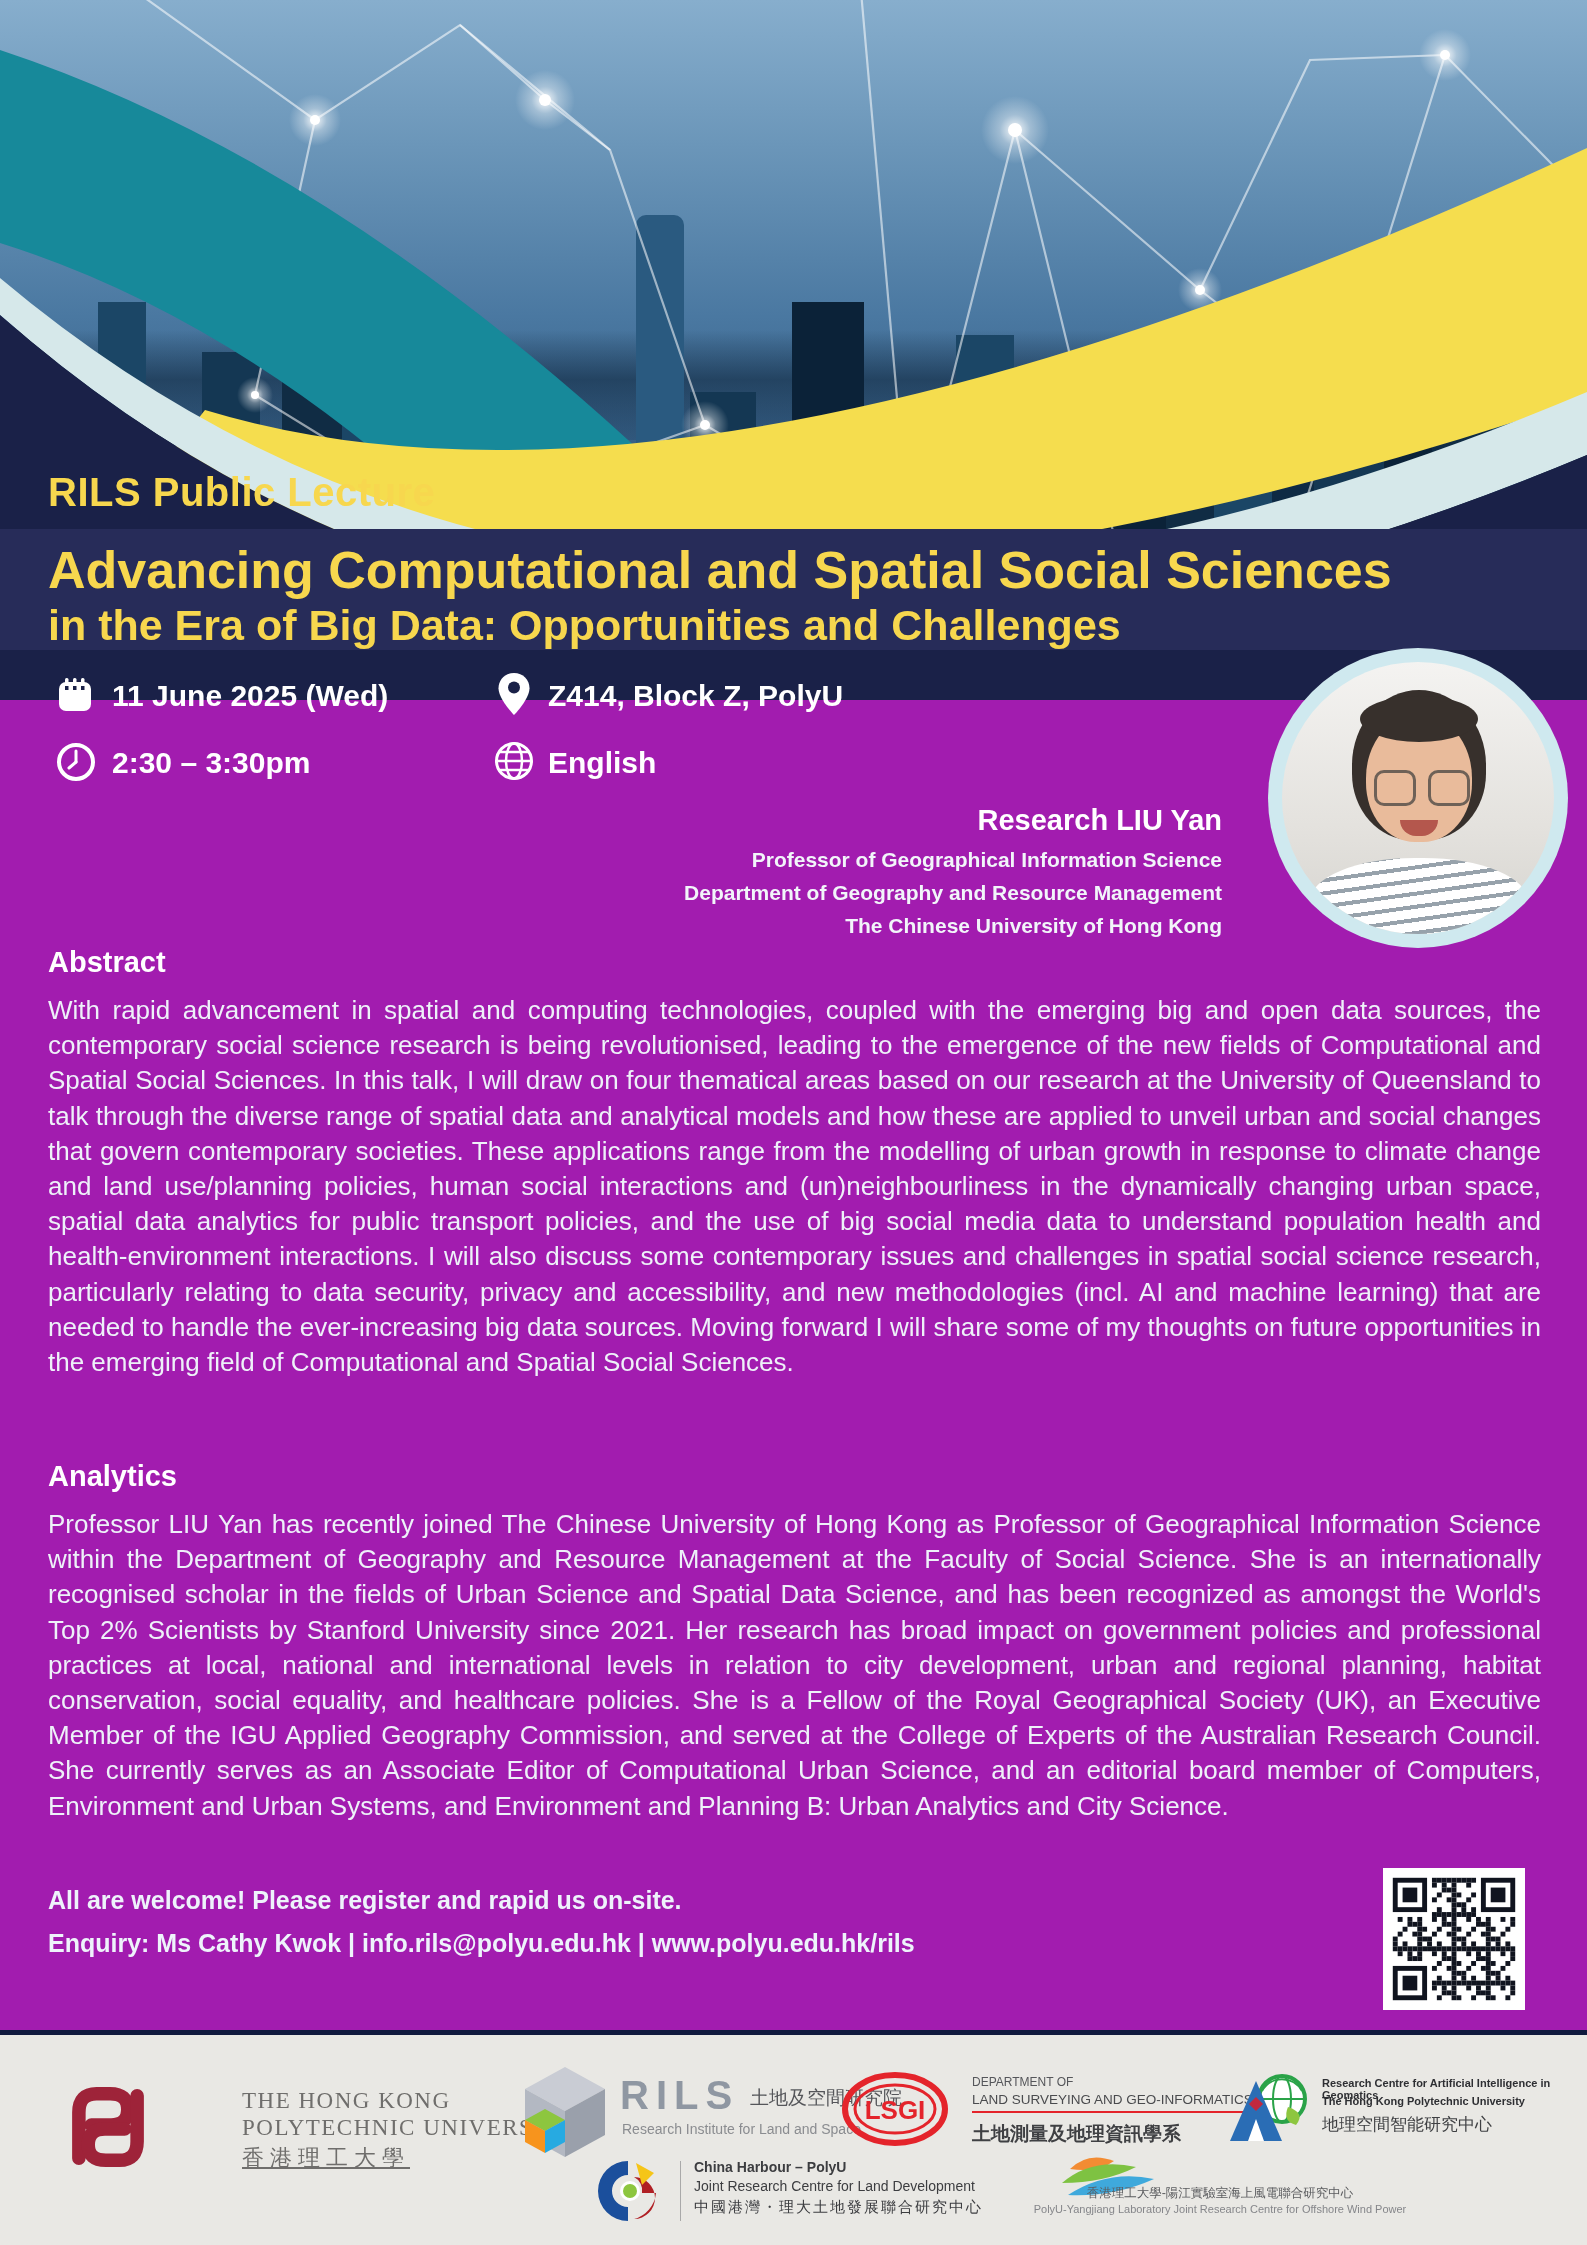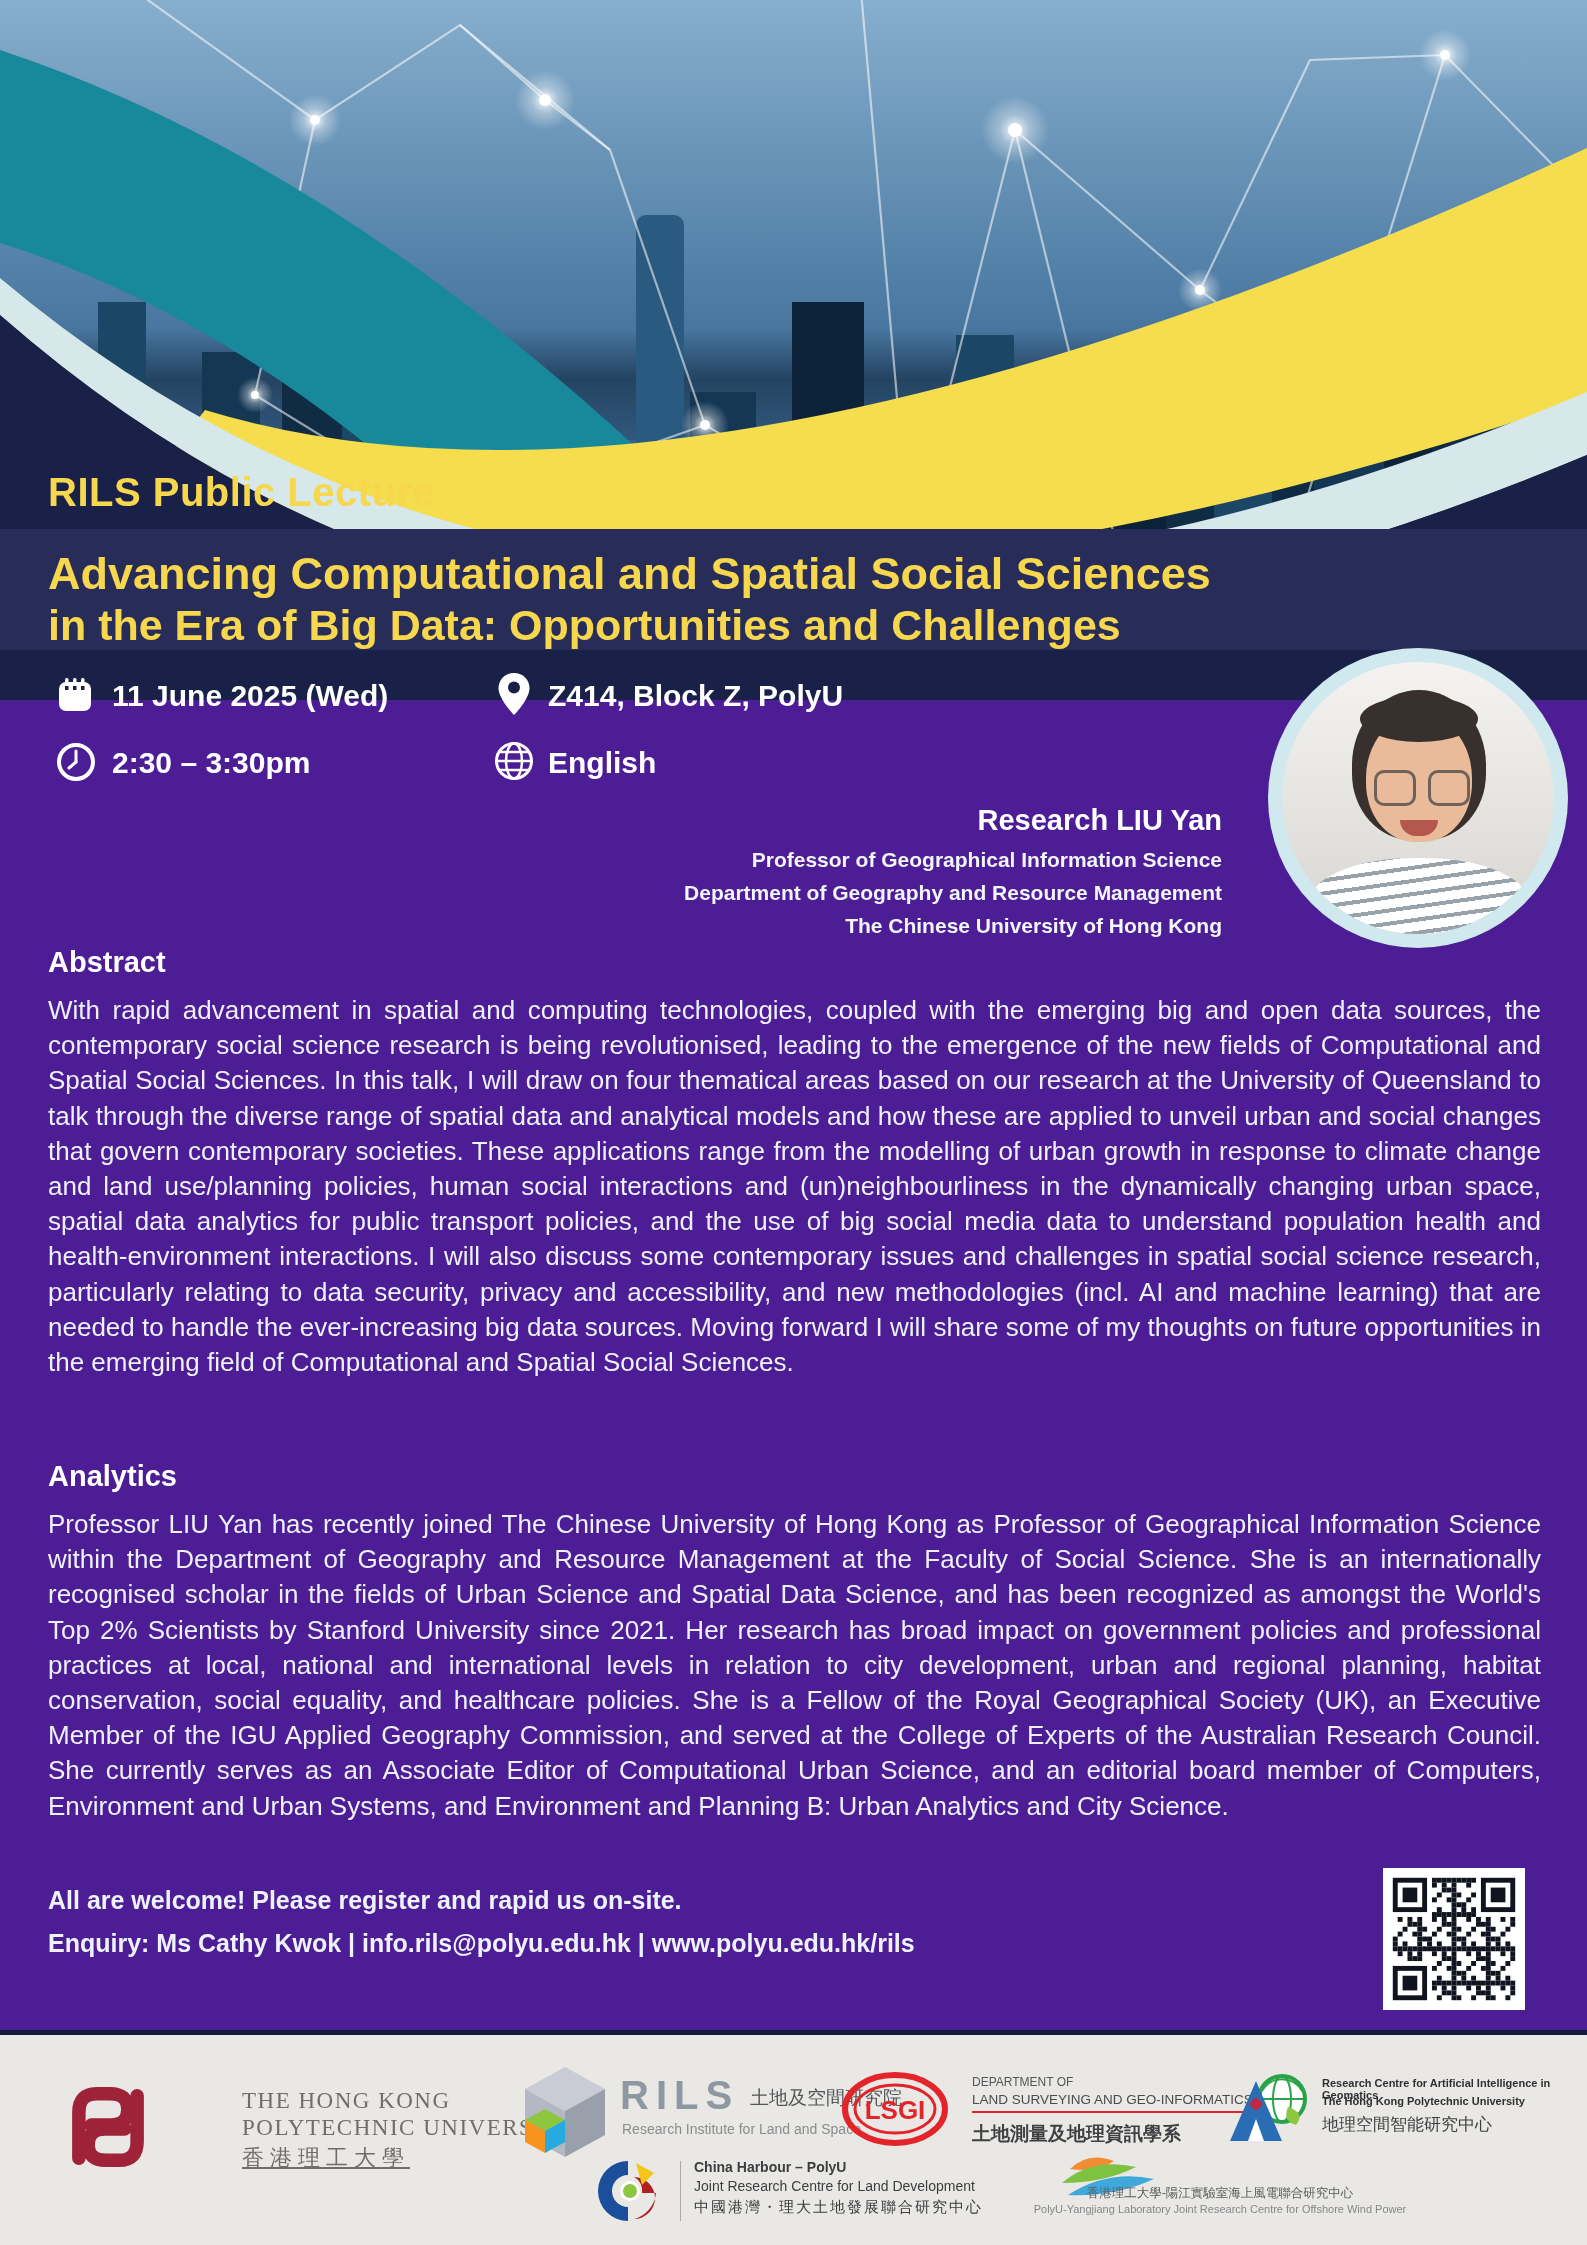--- a/index.html
+++ b/index.html
@@ -1,35 +1,35 @@
 <!DOCTYPE html>
 <html><head>
 <meta charset="utf-8">
 <style>
   html,body{margin:0;padding:0;background:#0d1330;}
-  .page{position:relative;width:1587px;height:2245px;margin:0 auto;background:#4c1d95;
+  .page{position:relative;width:1587px;height:2245px;margin:0 auto;background:#a21caf;
         font-family:"Liberation Sans","DejaVu Sans",sans-serif;overflow:hidden;}
   .abs{position:absolute;}
 
   
   .hero{position:absolute;top:0;left:0;width:1587px;height:700px;}
   .sky{position:absolute;inset:0;height:660px;
        background:linear-gradient(180deg,#87aecd 0%,#6b96b9 22%,#4a78a1 48%,#2e567d 75%,#1e3e60 100%);}
   .mountains{position:absolute;left:0;top:330px;width:100%;height:110px;
        background:linear-gradient(180deg,rgba(12,34,56,0) 0%,rgba(12,34,56,.55) 45%,rgba(12,34,56,.15) 100%);}
   .bld{position:absolute;bottom:40px;background:#123046;}
   .bld.win{background-image:
       repeating-linear-gradient(180deg,rgba(190,225,248,.33) 0 2px,transparent 2px 9px),
       repeating-linear-gradient(90deg,rgba(190,225,248,.22) 0 2px,transparent 2px 7px);}
   .net,.curves{position:absolute;left:0;top:0;}
 
   
   .title-band{position:absolute;left:0;top:529px;width:100%;height:121px;background:#272c59;}
   .kicker{position:absolute;left:48px;top:470px;font-size:40px;font-weight:700;color:#f7d74e;letter-spacing:.5px;}
-  .t1{position:absolute;left:48px;top:540px;font-size:45px;font-weight:700;color:#f7d74e;margin-top:8px;}
+  .t1{position:absolute;left:48px;top:540px;font-size:52px;font-weight:700;color:#f7d74e;}
   .t2{position:absolute;left:48px;top:601px;font-size:43px;font-weight:700;color:#f7d74e;}
 
   
   .ev{position:absolute;color:#ffffff;font-size:30px;font-weight:700;}
   .ev-ic{position:absolute;}
 
   
   .spk{position:absolute;left:620px;width:602px;text-align:right;color:#fff;}
   .spk-name{top:804px;font-size:29px;font-weight:700;}
   .spk-sub{font-size:21px;font-weight:700;color:#f2f5fa;}

